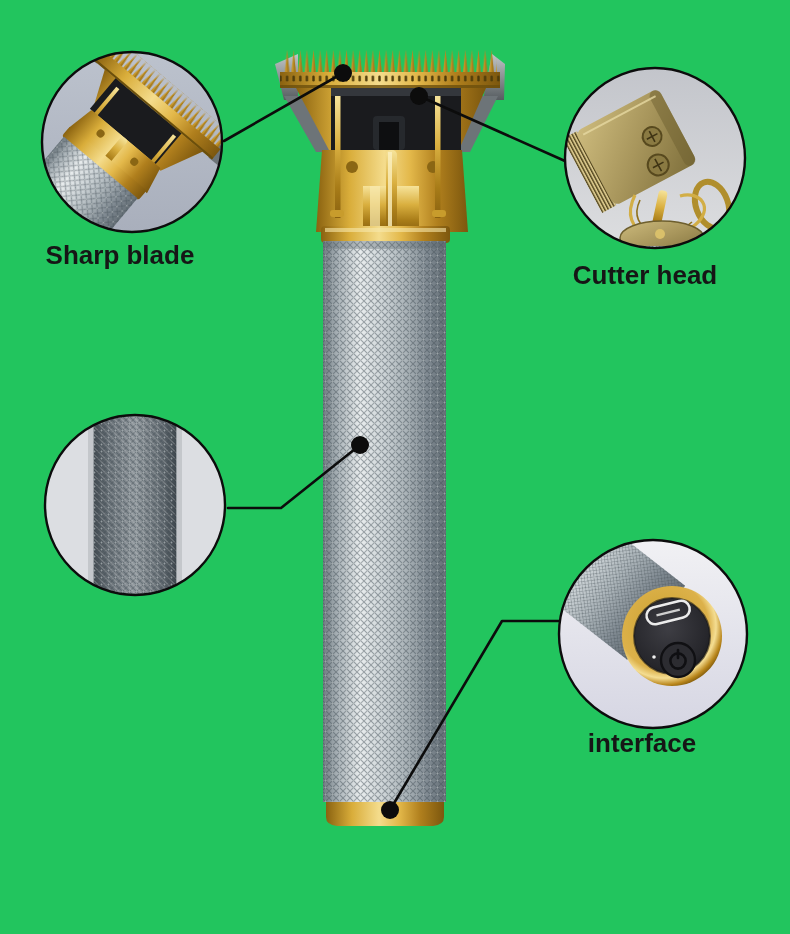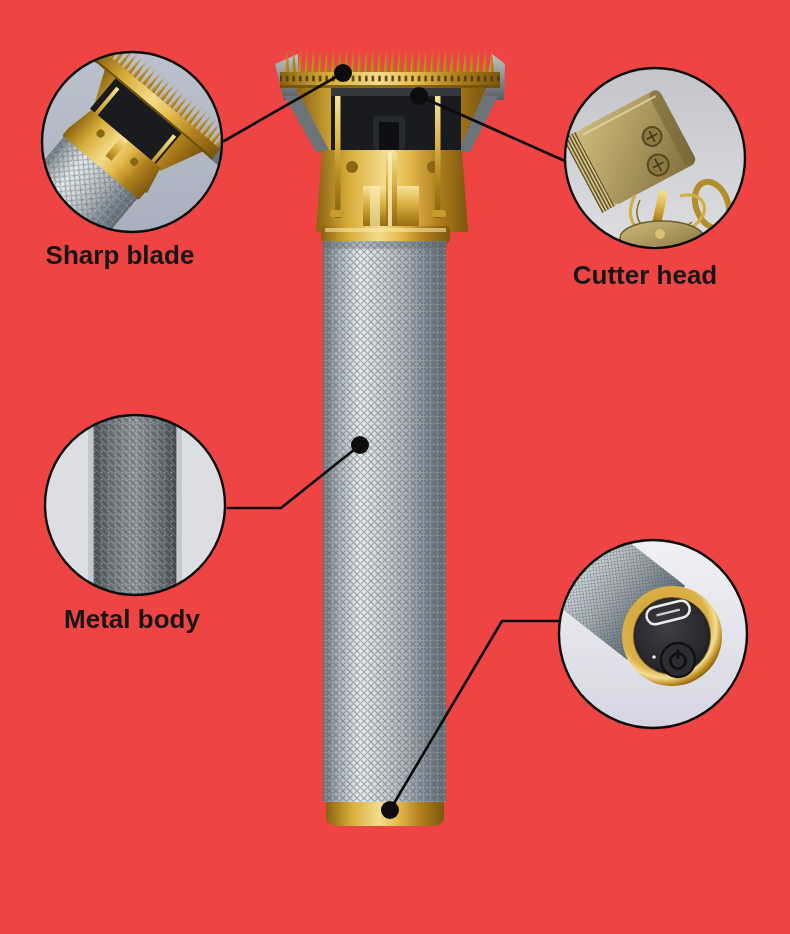--- a/index.html
+++ b/index.html
@@ -1,19 +1,19 @@
 <!DOCTYPE html>
 <html><head>
 <meta charset="utf-8">
 <style>
   html,body{margin:0;padding:0;background:#ffffff;}
   .stage{
     position:relative;
     width:790px;height:934px;
-    background:#ef4444;
+    background:#22c55e;
     overflow:hidden;
     font-family:"Liberation Sans", sans-serif;
   }
   .stage svg{position:absolute;left:0;top:0;}
   .label{
     position:absolute;
     font-weight:700;
     font-size:26px;
     line-height:30px;
     color:#161616;
@@ -281,18 +281,18 @@
       <circle cx="653" cy="634" r="94" fill="none" stroke="#0c0c0c" stroke-width="2.4"></circle>
     </g>
   </svg>
 
   <div class="label" style="left:20px; top:240px; width:200px;">Sharp blade</div>
 
   <div class="label" style="left:545px; top:260px; width:200px;">
     <div>Cutter head</div>
   </div>
 
-  <div class="label" style="left:32px; top:604px; width:200px;">Metal body</div>
 
   <div class="label" style="left:542px; top:728px; width:200px;">
+    <div>interface</div>
   </div>
 
 </div>
 
 </body></html>

